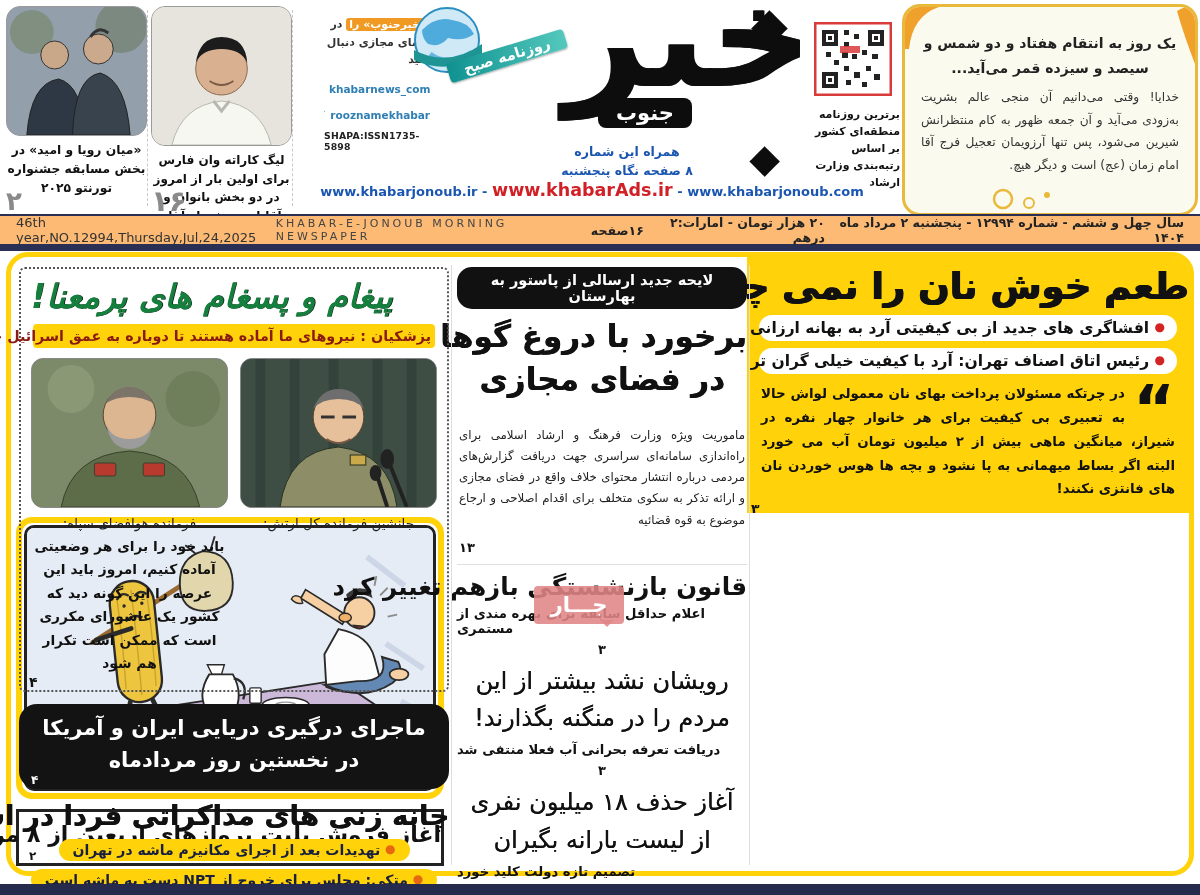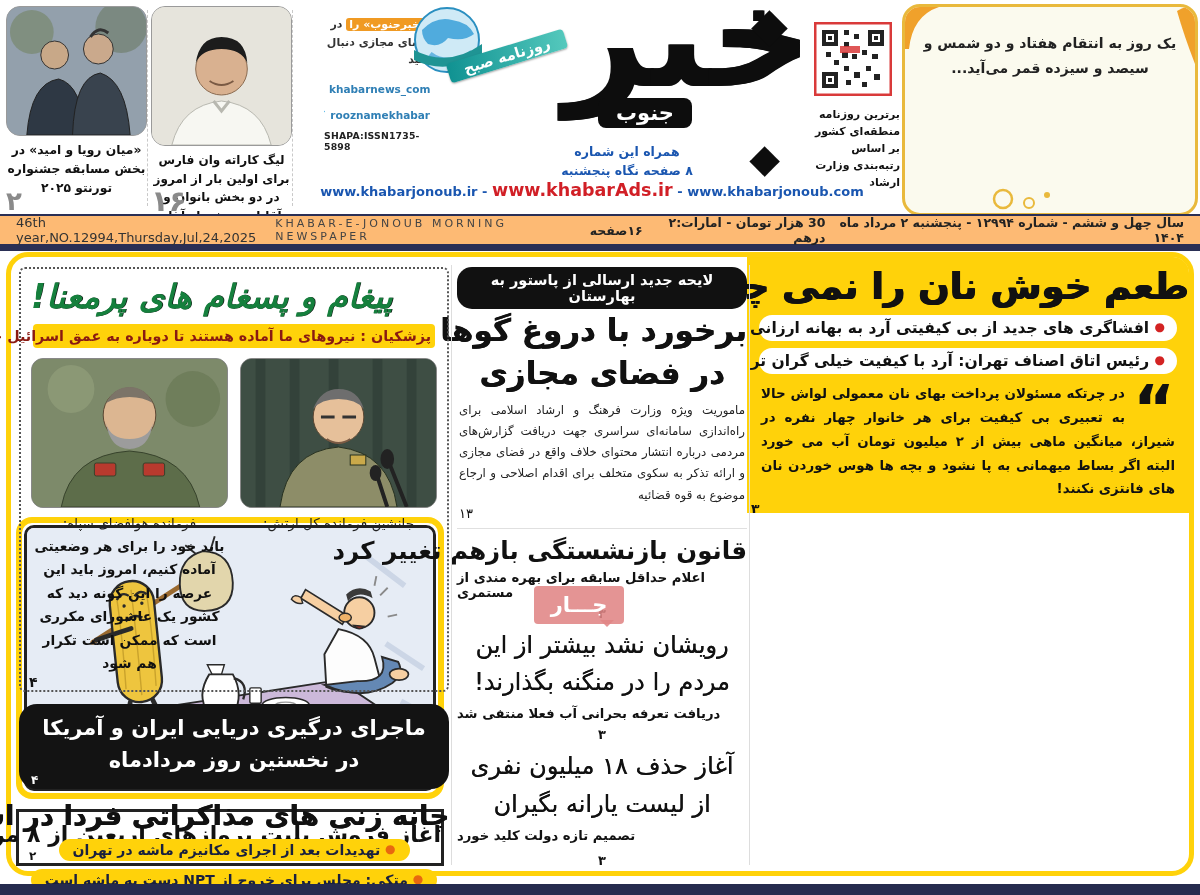--- a/index.html
+++ b/index.html
@@ -68,24 +68,24 @@
   .lead-page{text-align:left;font-size:14px;font-weight:bold;margin:0 4px;}
   .cartoon{left:5px;top:260px;width:428px;height:282px;box-sizing:border-box;border:6px solid #ffd20a;border-radius:16px;background:#fff;}
   .cartoon-inner{position:absolute;inset:2px;border:3px solid #222;border-radius:10px;overflow:hidden;}
   .cartoon-inner svg{display:block;width:100%;height:100%;}
   .arbaeen{left:5px;top:552px;width:428px;height:57px;box-sizing:border-box;border:3px solid #222;background:#fff;}
   .arb-h{margin-top:10px;text-align:center;font-size:22px;font-weight:bold;color:#111;white-space:nowrap;}
   .arb-page{position:absolute;left:10px;bottom:0px;font-size:12px;font-weight:bold;}
   
   .mid{left:446px;top:10px;width:290px;}
   .kicker{background:#111;color:#fff;border-radius:15px;padding:5px 8px;text-align:center;font-size:14.5px;font-weight:bold;}
-  .mid-h{text-align:center;font-size:31px;font-weight:bold;line-height:1.4;color:#111;
+  .mid-h{margin-top:6px;text-align:center;font-size:31px;font-weight:bold;line-height:1.4;color:#111;
          text-shadow:0.5px 0 #111;white-space:nowrap;}
-  .mid-body{margin:4px 2px 0;font-size:11.8px;line-height:1.8;text-align:justify;color:#222;}
-  .mid-bpage{text-align:left;font-size:13px;font-weight:normal;margin:0 2px;}
+  .mid-body{margin:23px 2px 0;font-size:11.8px;line-height:1.8;text-align:justify;color:#222;}
+  .mid-bpage{text-align:left;font-size:13px;font-weight:bold;margin:9px 2px;}
   .rule{border-top:1px solid #e0e0e0;margin:7px 0;}
   .s-head{ text-align:center;font-size:24.5px;font-weight:bold;color:#111;white-space:nowrap;}
   .s-head.light{font-weight:normal;font-size:24px;line-height:1.55;text-shadow:0.3px 0 #222;}
   .s-sub{text-align:left;font-size:13.2px;font-weight:bold;margin-top:5px;color:#111;}
   .s-page{text-align:center;font-size:13px;font-weight:bold;margin:6px 0;}
   .jar{left:534px;top:586px;width:90px;height:38px;background:rgba(224,133,133,0.88);border-radius:4px;z-index:9;}
   .jar:after{content:"";position:absolute;right:10px;bottom:-10px;border:7px solid transparent;border-top-color:rgba(224,133,133,0.88);}
   .jar-lbl{line-height:38px;text-align:center;font-size:21px;font-weight:bold;color:#fff;}
   
   .leftcol{left:8px;top:10px;width:430px;}
@@ -235,32 +235,33 @@
   </div>
 
   <div class="abs quotebox">
     <svg class="abs" style="left:-2px;top:-2px" width="44" height="44" viewBox="0 0 44 44">
       <path d="M0,0 L44,0 Q10,6 6,44 L0,44 z" fill="#f0a12b"></path>
     </svg>
     <svg class="abs" style="right:-2px;top:-2px" width="20" height="64" viewBox="0 0 20 64">
       <path d="M20,0 L20,64 Q8,34 0,6 Q10,0 20,0z" fill="#f0a12b"></path>
     </svg>
     <div class="qb-title fa">یک روز به انتقام هفتاد و دو شمس و سیصد و سیزده قمر می‌آید...</div>
+    <div class="qb-body fa">خدایا! وقتی می‌دانیم آن منجی عالم بشریت به‌زودی می‌آید و آن جمعه ظهور به کام منتظرانش شیرین می‌شود، پس تنها آرزویمان تعجیل فرج آقا امام زمان (عج) است و دیگر هیچ.</div>
     <svg class="abs" style="left:84px;bottom:2px" width="70" height="26" viewBox="0 0 70 26">
       <circle cx="14" cy="14" r="9" fill="none" stroke="#e9b93c" stroke-width="2.5"></circle>
       <circle cx="40" cy="18" r="5" fill="none" stroke="#e9b93c" stroke-width="2"></circle>
       <circle cx="58" cy="10" r="3" fill="#e9b93c"></circle>
     </svg>
   </div>
 
   <div class="abs datebar">
     <span class="db-en">46th year,NO.12994,Thursday,Jul,24,2025</span>
     <span class="db-name">KHABAR-E-JONOUB MORNING NEWSPAPER</span>
     <span class="db-fa fa">۱۶صفحه</span>
-    <span class="db-fa fa">30 هزار تومان - امارات:۲ درهم</span>
+    <span class="db-fa fa">۲۰ هزار تومان - امارات:۲ درهم</span>
     <span class="db-fa fa">سال چهل و ششم - شماره ۱۲۹۹۴ - پنجشنبه ۲ مرداد ماه ۱۴۰۴</span>
   </div>
 
   <div class="abs frame">
 
     <div class="abs lead">
       <div class="lead-h fa">طعم خوش نان را نمی چشیم!</div>
       <div class="lead-pill fa">
         <span class="dot">●</span>
         <span>افشاگری های جدید از بی کیفیتی آرد به بهانه ارزانی</span>

